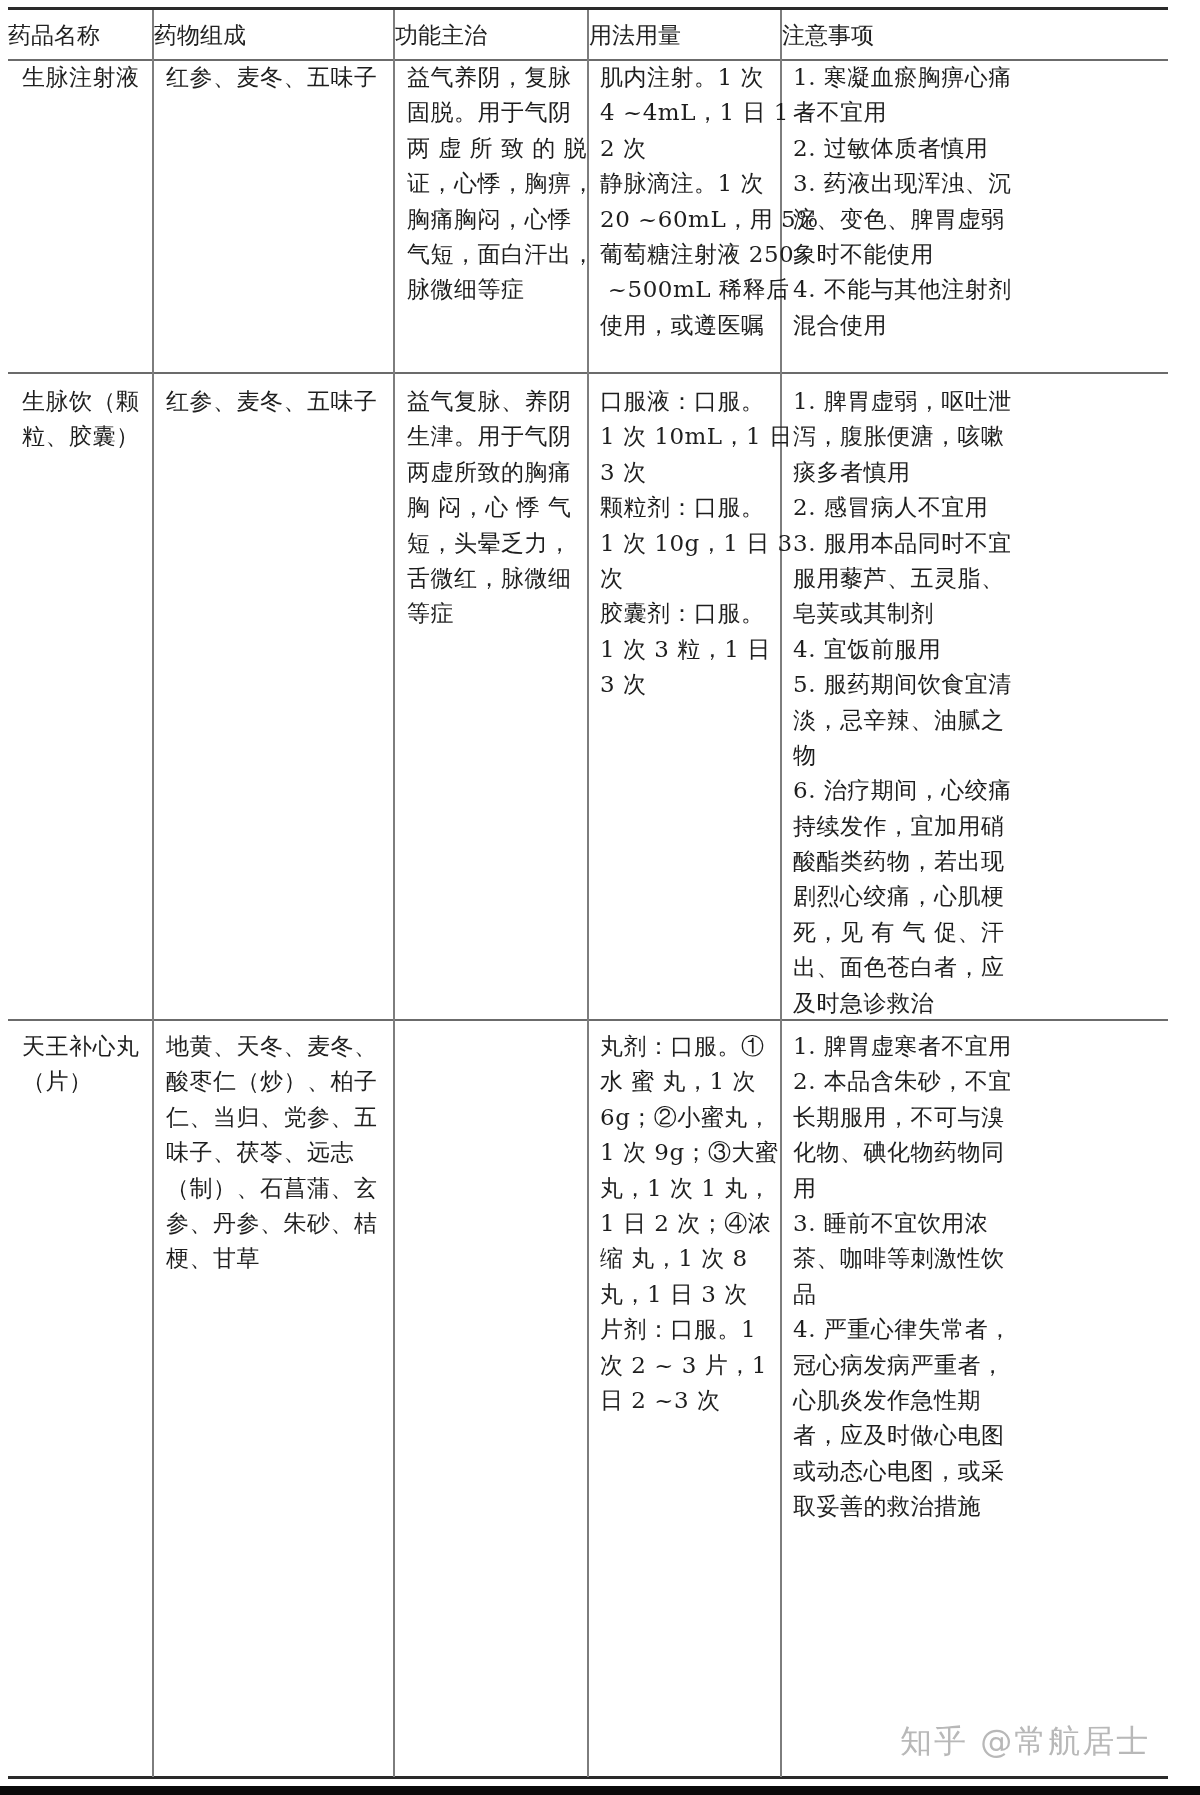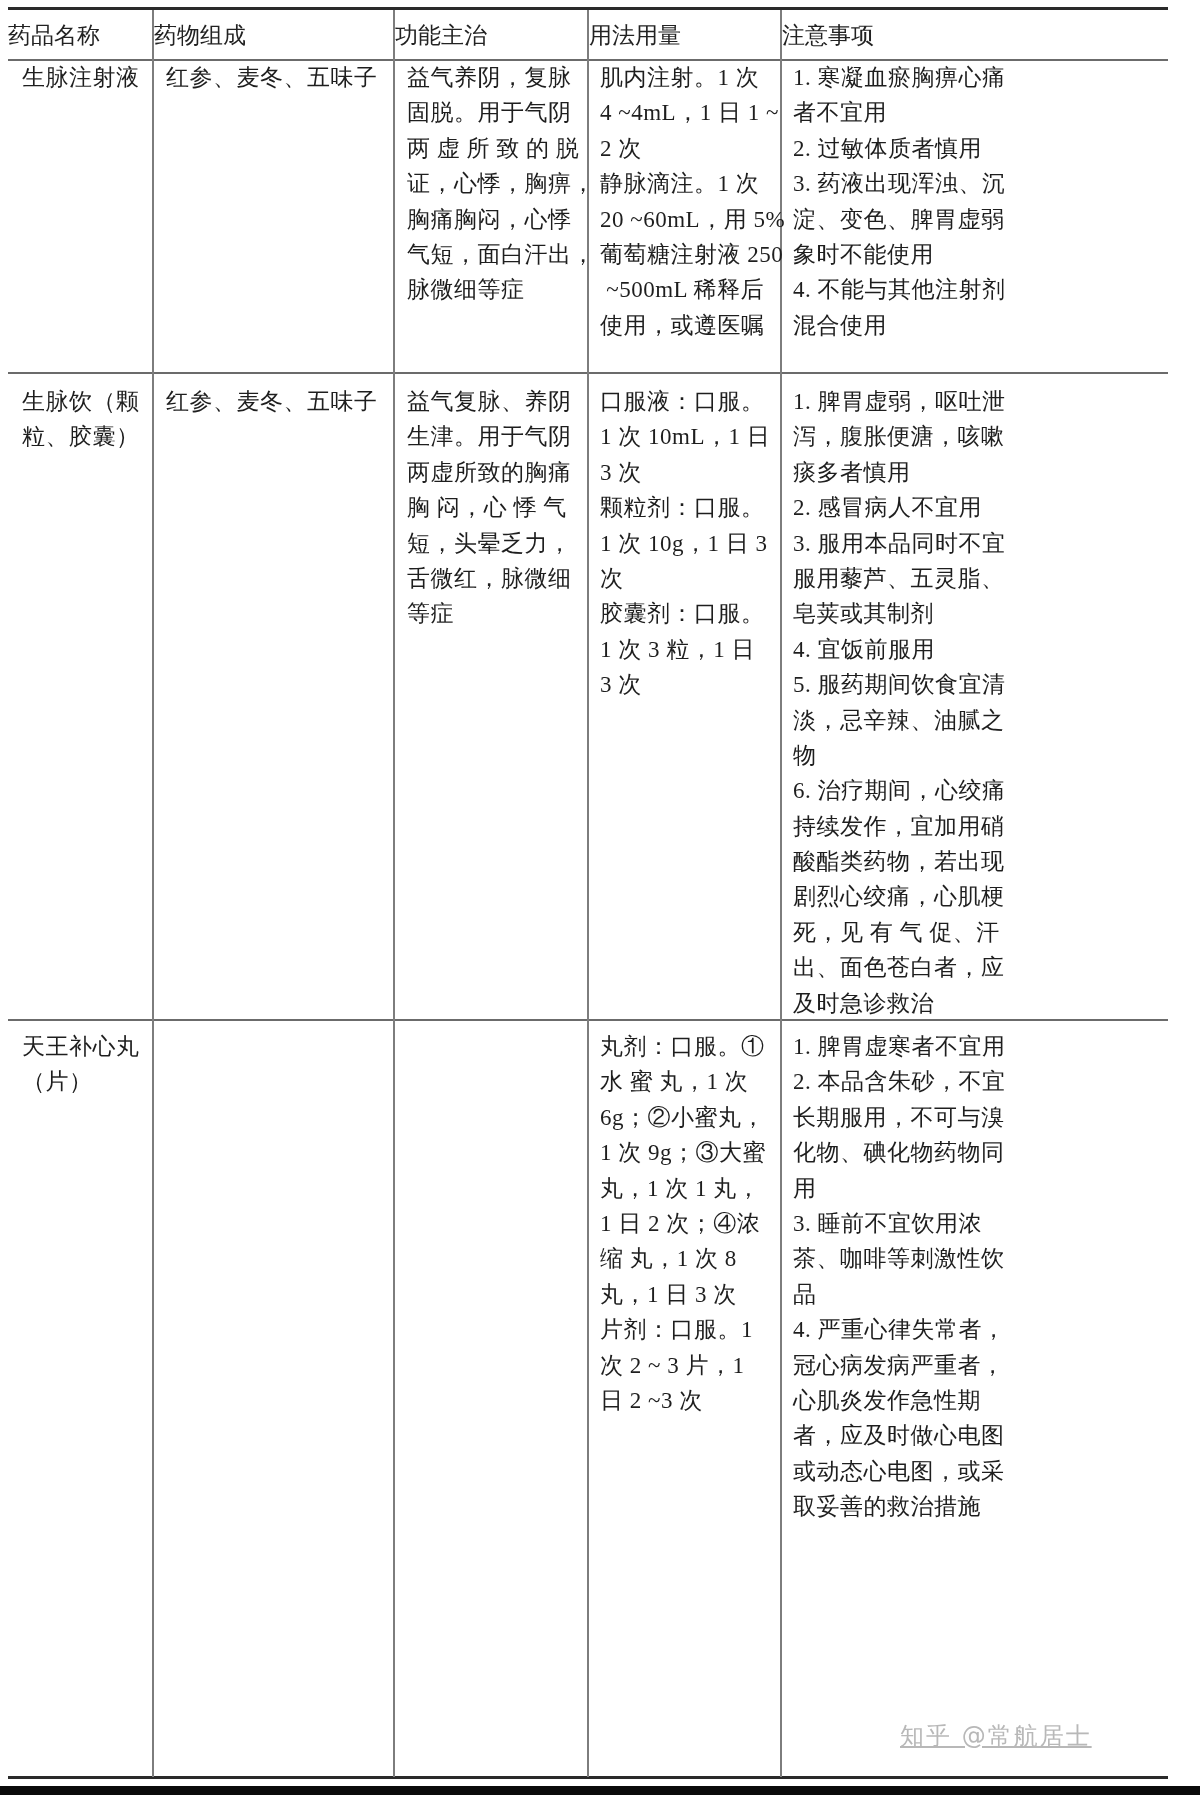--- a/index.html
+++ b/index.html
@@ -8,24 +8,24 @@
     .page { position:absolute; left:0; top:0; width:1200px; height:1795px; }
     .rule-top { position:absolute; left:8px; top:7px; width:1160px; height:3px; background:#2a2a2a; }
     .rule-head { position:absolute; left:8px; top:59px; width:1160px; height:2px; background:#6b6b6b; }
     .rule-row { position:absolute; left:8px; width:1160px; height:2px; background:#6b6b6b; }
     .rule-bottom { position:absolute; left:8px; top:1776px; width:1160px; height:3px; background:#2a2a2a; }
     .black-bar { position:absolute; left:0; top:1786px; width:1200px; height:9px; background:#0a0a0a; }
     .vline { position:absolute; top:10px; height:1767px; width:2px; background:#7d7d7d; }
     .hcell { position:absolute; top:12px; height:46px; line-height:46px; text-align:left;
       font-size:23px; color:#222; }
     .cell { position:absolute; font-size:23px; line-height:35.4px; color:#1e1e1e;
-      white-space:pre; letter-spacing:0.5px;font-family:Liberation Serif, serif; }
+      white-space:pre; letter-spacing:0.5px; }
     .cell .ln { display:block; height:35.4px; }
-    .watermark { position:absolute; left:900px; top:1720px; font-size:24px; color:#b8b8b8;
-      font-family:"DejaVu Sans","Liberation Sans",sans-serif; letter-spacing:2px;text-decoration:underline; }
+    .watermark { position:absolute; left:900px; top:1720px; font-size:32px; color:#b8b8b8;
+      font-family:"DejaVu Sans","Liberation Sans",sans-serif; letter-spacing:2px; }
   </style>
 </head>
 <body>
 
 <div class="page">
   <div class="rule-top"></div>
   <div class="rule-head"></div>
   <div class="rule-row" style="top:372px"></div>
   <div class="rule-row" style="top:1019px"></div>
   <div class="rule-bottom"></div>
@@ -48,17 +48,18 @@
   <div class="cell" style="left:600px;top:60px"><span class="ln">肌内注射。1 次</span><span class="ln">4 ~4mL，1 日 1 ~</span><span class="ln">2 次</span><span class="ln">静脉滴注。1 次</span><span class="ln">20 ~60mL，用 5%</span><span class="ln">葡萄糖注射液 250</span><span class="ln"> ~500mL 稀释后</span><span class="ln">使用，或遵医嘱</span></div>
   <div class="cell" style="left:793px;top:60px"><span class="ln">1. 寒凝血瘀胸痹心痛</span><span class="ln">者不宜用</span><span class="ln">2. 过敏体质者慎用</span><span class="ln">3. 药液出现浑浊、沉</span><span class="ln">淀、变色、脾胃虚弱</span><span class="ln">象时不能使用</span><span class="ln">4. 不能与其他注射剂</span><span class="ln">混合使用</span></div>
 
   <div class="cell" style="left:22px;top:384px"><span class="ln">生脉饮（颗</span><span class="ln">粒、胶囊）</span></div>
   <div class="cell" style="left:166px;top:384px"><span class="ln">红参、麦冬、五味子</span></div>
   <div class="cell" style="left:407px;top:384px"><span class="ln">益气复脉、养阴</span><span class="ln">生津。用于气阴</span><span class="ln">两虚所致的胸痛</span><span class="ln">胸 闷，心 悸 气</span><span class="ln">短，头晕乏力，</span><span class="ln">舌微红，脉微细</span><span class="ln">等症</span></div>
   <div class="cell" style="left:600px;top:384px"><span class="ln">口服液：口服。</span><span class="ln">1 次 10mL，1 日</span><span class="ln">3 次</span><span class="ln">颗粒剂：口服。</span><span class="ln">1 次 10g，1 日 3</span><span class="ln">次</span><span class="ln">胶囊剂：口服。</span><span class="ln">1 次 3 粒，1 日</span><span class="ln">3 次</span></div>
   <div class="cell" style="left:793px;top:384px"><span class="ln">1. 脾胃虚弱，呕吐泄</span><span class="ln">泻，腹胀便溏，咳嗽</span><span class="ln">痰多者慎用</span><span class="ln">2. 感冒病人不宜用</span><span class="ln">3. 服用本品同时不宜</span><span class="ln">服用藜芦、五灵脂、</span><span class="ln">皂荚或其制剂</span><span class="ln">4. 宜饭前服用</span><span class="ln">5. 服药期间饮食宜清</span><span class="ln">淡，忌辛辣、油腻之</span><span class="ln">物</span><span class="ln">6. 治疗期间，心绞痛</span><span class="ln">持续发作，宜加用硝</span><span class="ln">酸酯类药物，若出现</span><span class="ln">剧烈心绞痛，心肌梗</span><span class="ln">死，见 有 气 促、汗</span><span class="ln">出、面色苍白者，应</span><span class="ln">及时急诊救治</span></div>
 
   <div class="cell" style="left:22px;top:1029px"><span class="ln">天王补心丸</span><span class="ln">（片）</span></div>
+  <div class="cell" style="left:166px;top:1029px"><span class="ln">地黄、天冬、麦冬、</span><span class="ln">酸枣仁（炒）、柏子</span><span class="ln">仁、当归、党参、五</span><span class="ln">味子、茯苓、远志</span><span class="ln">（制）、石菖蒲、玄</span><span class="ln">参、丹参、朱砂、桔</span><span class="ln">梗、甘草</span></div>
   <div class="cell" style="left:600px;top:1029px"><span class="ln">丸剂：口服。①</span><span class="ln">水 蜜 丸，1 次</span><span class="ln">6g；②小蜜丸，</span><span class="ln">1 次 9g；③大蜜</span><span class="ln">丸，1 次 1 丸，</span><span class="ln">1 日 2 次；④浓</span><span class="ln">缩 丸，1 次 8</span><span class="ln">丸，1 日 3 次</span><span class="ln">片剂：口服。1</span><span class="ln">次 2 ~ 3 片，1</span><span class="ln">日 2 ~3 次</span></div>
   <div class="cell" style="left:793px;top:1029px"><span class="ln">1. 脾胃虚寒者不宜用</span><span class="ln">2. 本品含朱砂，不宜</span><span class="ln">长期服用，不可与溴</span><span class="ln">化物、碘化物药物同</span><span class="ln">用</span><span class="ln">3. 睡前不宜饮用浓</span><span class="ln">茶、咖啡等刺激性饮</span><span class="ln">品</span><span class="ln">4. 严重心律失常者，</span><span class="ln">冠心病发病严重者，</span><span class="ln">心肌炎发作急性期</span><span class="ln">者，应及时做心电图</span><span class="ln">或动态心电图，或采</span><span class="ln">取妥善的救治措施</span></div>
 
   <div class="watermark">知乎 @常航居士</div>
 </div>
 
 </body></html>

